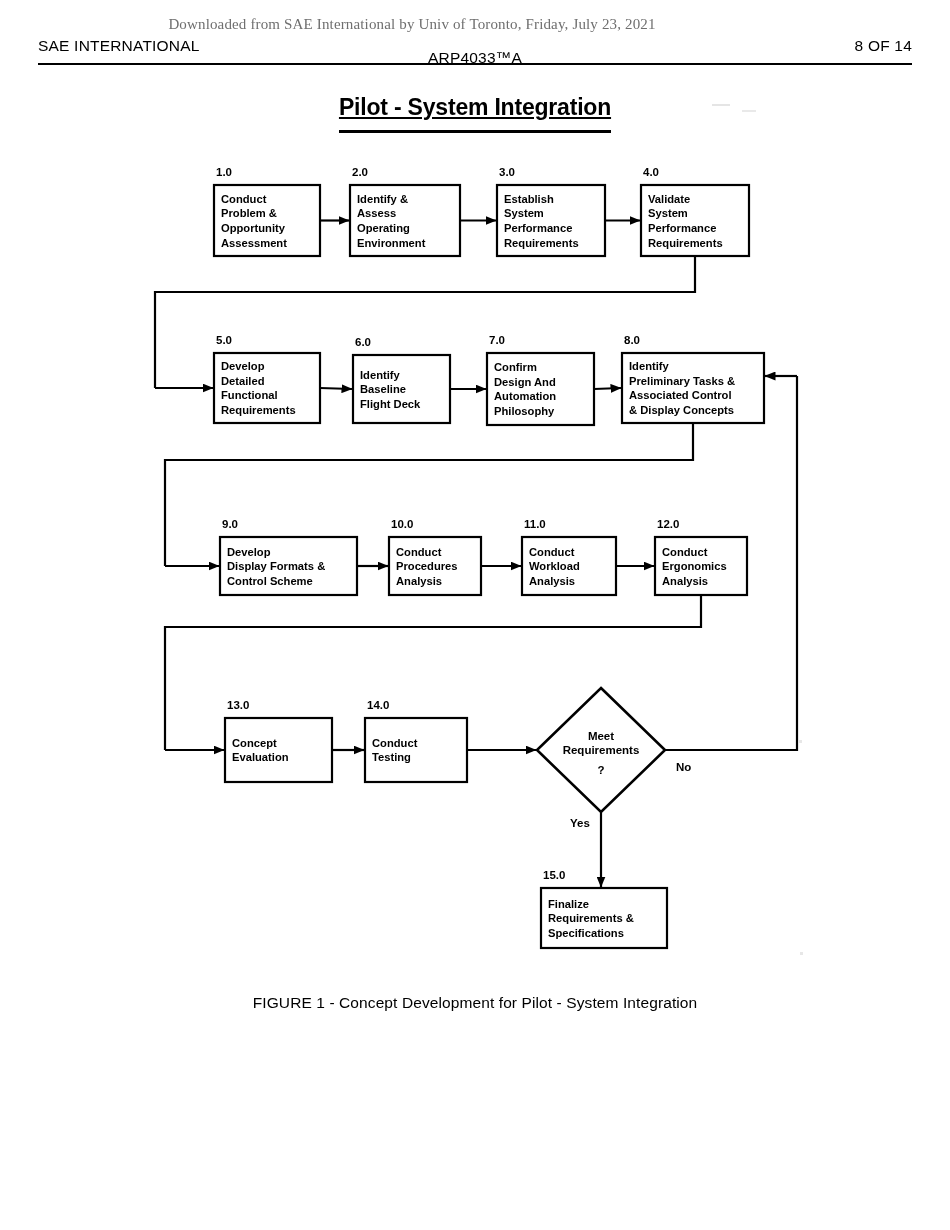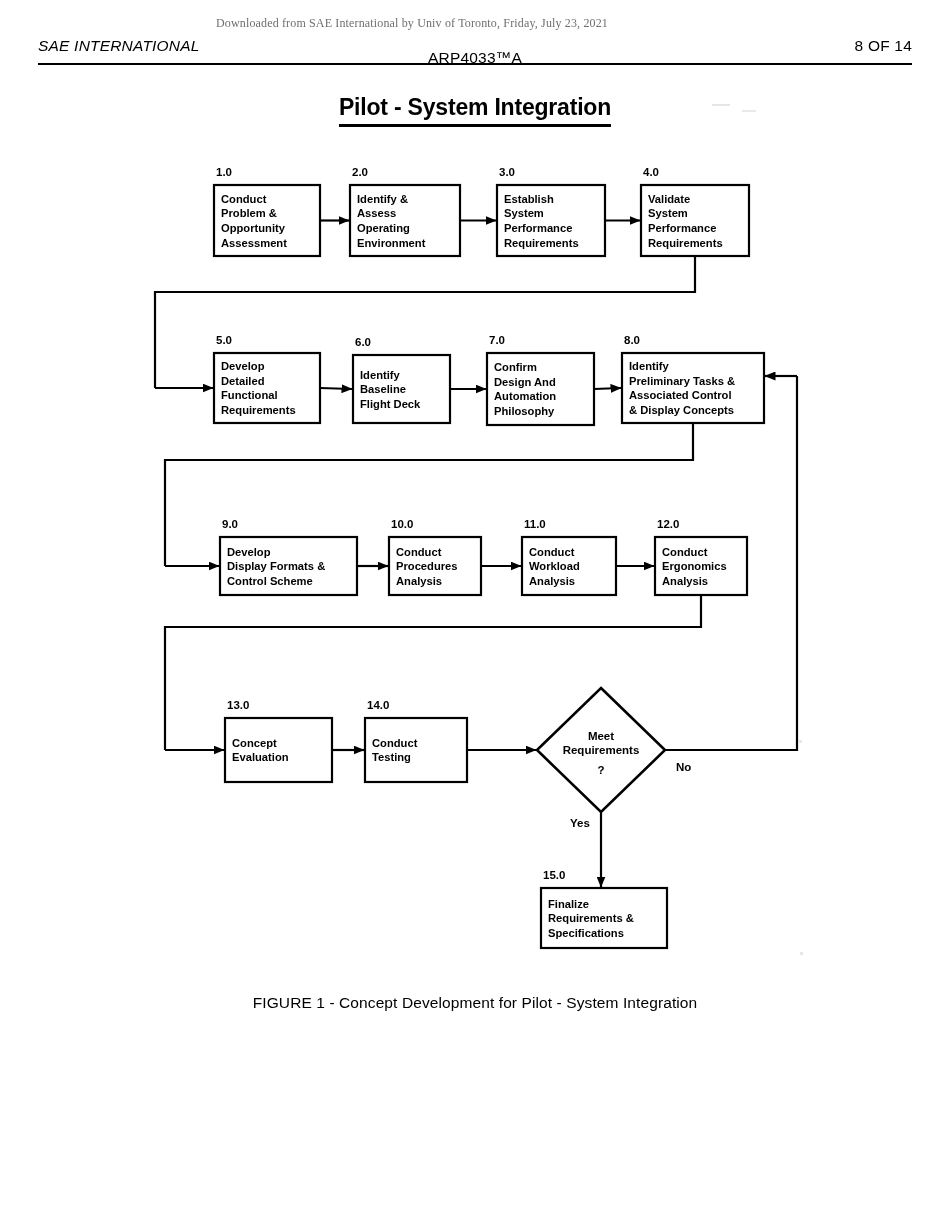--- a/index.html
+++ b/index.html
@@ -17,40 +17,39 @@
   }
 
   
   .watermark {
     position: absolute;
     top: 16px;
     left: 0;
     width: 824px;
     text-align: center;
     font-family: "Liberation Serif", serif;
-    font-size: 12px;
+    font-size: 15px;
     color: #6f6f6f;
     letter-spacing: 0.15px;
     white-space: nowrap;
   }
   .header-bar {
     position: absolute;
     top: 37px;
     left: 38px;
     width: 874px;
     height: 24px;
   }
   .header-left {
     position: absolute;
     left: 0;
     top: 0;
     font-size: 15.5px;
     letter-spacing: 0.2px;
     white-space: nowrap;
-    font-style: italic;
   }
   .header-center {
     position: absolute;
     left: 0;
     top: 12px;
     width: 874px;
     text-align: center;
     font-size: 15.5px;
     letter-spacing: 0.2px;
   }
@@ -77,21 +76,22 @@
     top: 94px;
     left: 0;
     width: 950px;
     text-align: center;
     font-size: 23px;
     font-weight: bold;
     letter-spacing: -0.2px;
   }
   .fig-title span {
     border-bottom: 3px solid #000;
-    padding-bottom: 4px;
+    padding-bottom: 10px;
+    text-decoration: underline;
   }
 
   
   #flow-canvas {
     position: absolute;
     top: 0;
     left: 0;
     width: 950px;
     height: 1000px;
   }

